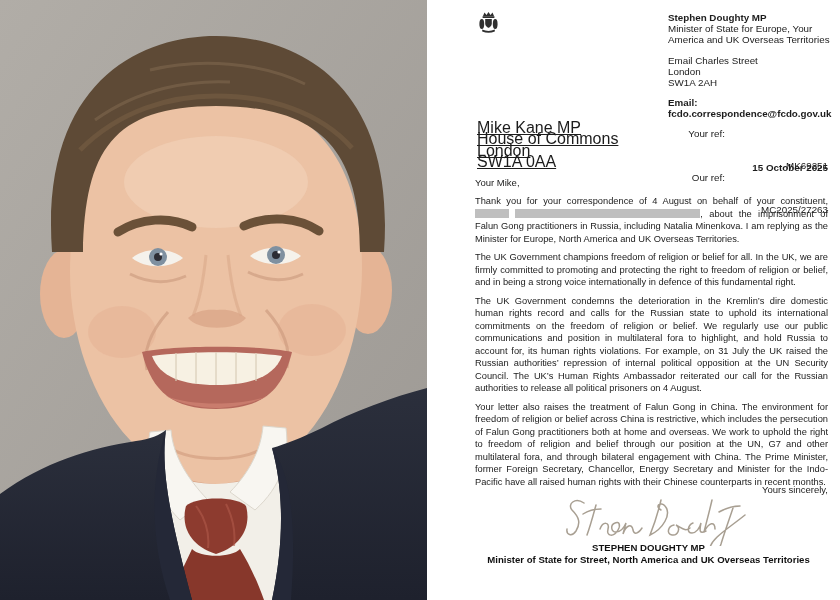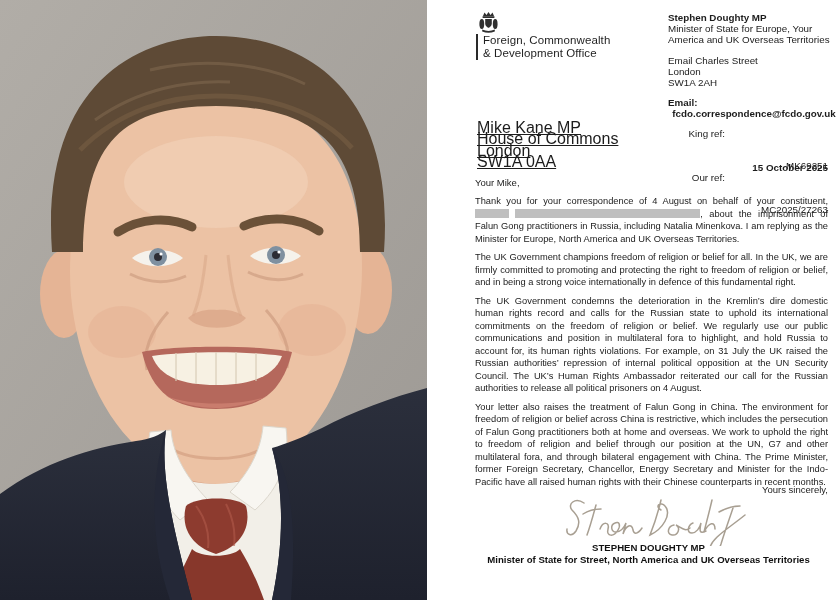--- a/index.html
+++ b/index.html
@@ -10,21 +10,21 @@
 
   
   .fcdo-logo{position:absolute;left:49px;top:11px;}
   .crest{margin-left:3px;margin-bottom:1px;display:block;}
   .fcdo-text{border-left:2px solid #2a2a2a;padding-left:5px;font-size:11.5px;line-height:13px;color:#1f1f1f;letter-spacing:.1px;}
 
   
   .sender{position:absolute;left:241px;top:12px;width:172px;font-size:9.8px;line-height:11.2px;}
   .sender .b{font-weight:bold;}
   .sender .gap{height:9px;}
-  .nowrap{white-space:nowrap;text-align:center;}
+  .nowrap{white-space:nowrap;}
 
   
   .recipient{position:absolute;left:50px;top:122px;font-size:16px;line-height:11.3px;text-decoration:underline;}
 
   
   .refs{position:absolute;left:241px;top:128px;width:160px;font-size:9.8px;line-height:11.6px;}
   .refs .row{display:flex;}
   .refs .lbl{width:57px;text-align:right;}
   .refs .val{flex:1;text-align:right;margin-top:32px;}
 
@@ -122,24 +122,20 @@
       <svg class="crest" width="19" height="22" viewBox="0 0 19 22">
         <g fill="#2f2f2f">
           <path d="M4,5 L5.5,1.5 L7.5,4 L9.5,1 L11.5,4 L13.5,1.5 L15,5 Z"></path>
           <rect x="3.6" y="5.2" width="11.8" height="1.8"></rect>
           <ellipse cx="2.8" cy="13" rx="2.4" ry="5"></ellipse>
           <ellipse cx="16.2" cy="13" rx="2.4" ry="5"></ellipse>
           <path d="M6.2,8 h6.6 v4.4 c0,3 -3.3,4.4 -3.3,4.4 c0,0 -3.3,-1.4 -3.3,-4.4 Z"></path>
           <path d="M3.2,18.6 c4.2,1.8 8.4,1.8 12.6,0 l0,1.8 c-4.2,1.8 -8.4,1.8 -12.6,0 Z"></path>
         </g>
       </svg>
-      <div class="fcdo-text">
-        <div>Foreign, Commonwealth</div>
-        <div>&amp; Development Office</div>
-      </div>
     </div>
 
     <div class="sender">
       <div class="b">Stephen Doughty MP</div>
       <div>Minister of State for Europe, Your</div>
       <div>America and UK Overseas Territories</div>
       <div class="gap"></div>
       <div>Email Charles Street</div>
       <div>London</div>
       <div>SW1A 2AH</div>
@@ -150,21 +146,21 @@
 
     <div class="recipient">
       <div>Mike Kane MP</div>
       <div>House of Commons</div>
       <div>London</div>
       <div>SW1A 0AA</div>
     </div>
 
     <div class="refs">
       <div class="row">
-        <span class="lbl">King ref:</span>
+        <span class="lbl">Your ref:</span>
         <span class="val">MK69251</span>
       </div>
       <div class="row">
         <span class="lbl">Our ref:</span>
         <span class="val">MC2025/27263</span>
       </div>
     </div>
 
     <div class="date">15 October 2025</div>
 

